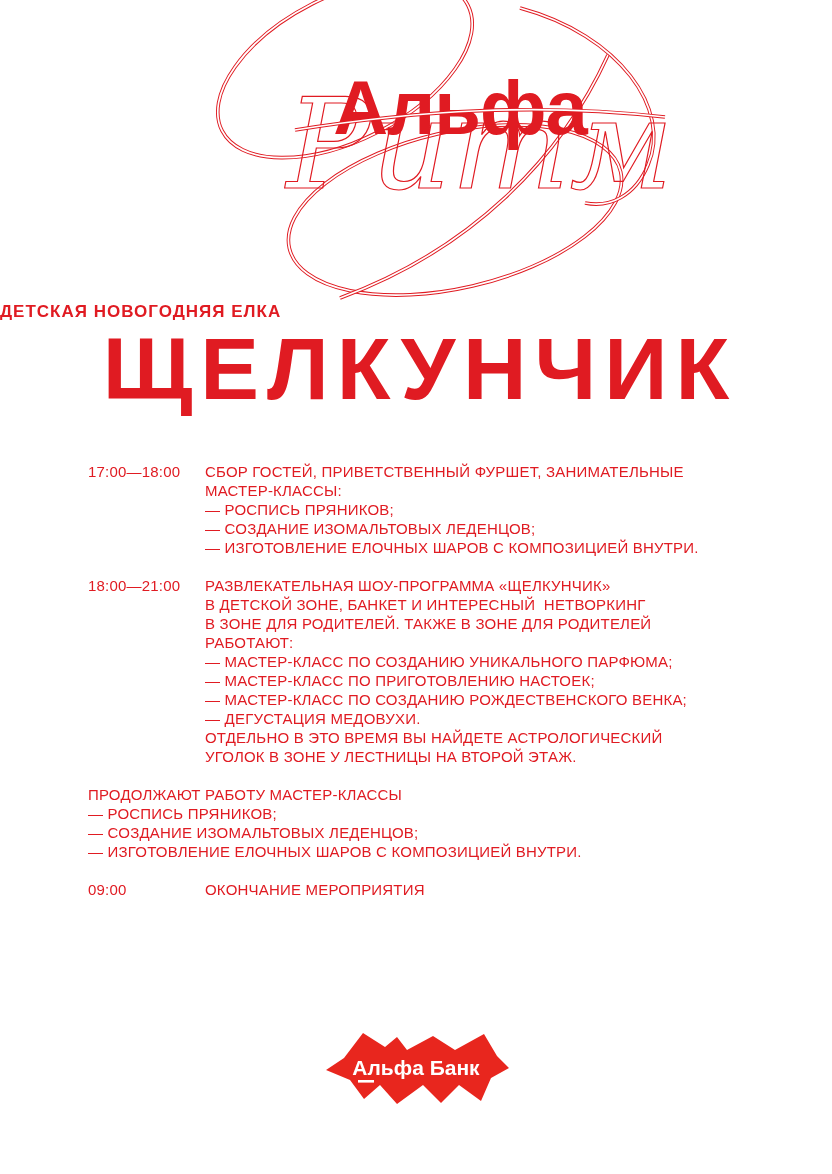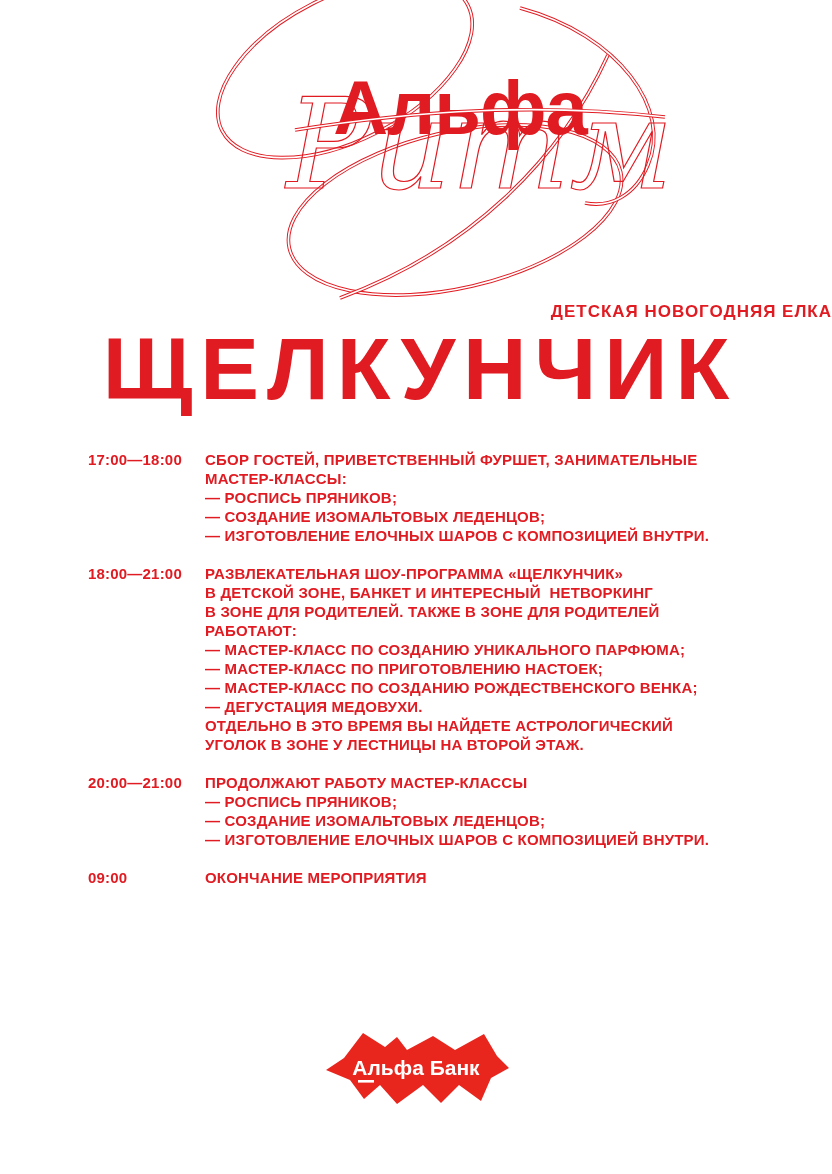--- a/index.html
+++ b/index.html
@@ -37,38 +37,38 @@
     font-weight:bold;
     font-size:76px;
     letter-spacing:-1px;
     fill:var(--accent);
     text-anchor:middle;
   }
 
   
   .kicker{
     position:absolute;top:302px;left:0;width:100%;
-    text-align:right;
+    text-align:left;
     font-size:17px;font-weight:bold;letter-spacing:1px;
     line-height:20px;
   }
   .title{
     position:absolute;top:324px;left:0;width:100%;
     margin:0;
     text-align:center;
     font-size:88px;font-weight:bold;letter-spacing:0.09em;
     line-height:90px;
     white-space:nowrap;
     text-indent:0.09em; 
   }
 
   
   .schedule{
-    position:absolute;top:450px;left:88px;right:56px;
-    font-size:15px;font-weight:bold;line-height:19px;letter-spacing:0.2px;
+    position:absolute;top:462px;left:88px;right:56px;
+    font-size:15px;font-weight:normal;line-height:19px;letter-spacing:0.2px;
   }
   .row{display:flex;margin-bottom:19px;}
   .time{width:117px;flex:0 0 117px;white-space:nowrap;}
   .desc{flex:1;white-space:pre-wrap;}
 
   
   .bank-logo{
     position:absolute;top:1022px;left:50%;transform:translateX(-50%);
     width:190px;height:84px;
   }
@@ -122,21 +122,20 @@
 В ЗОНЕ ДЛЯ РОДИТЕЛЕЙ. ТАКЖЕ В ЗОНЕ ДЛЯ РОДИТЕЛЕЙ
 РАБОТАЮТ:
 — МАСТЕР-КЛАСС ПО СОЗДАНИЮ УНИКАЛЬНОГО ПАРФЮМА;
 — МАСТЕР-КЛАСС ПО ПРИГОТОВЛЕНИЮ НАСТОЕК;
 — МАСТЕР-КЛАСС ПО СОЗДАНИЮ РОЖДЕСТВЕНСКОГО ВЕНКА;
 — ДЕГУСТАЦИЯ МЕДОВУХИ.
 ОТДЕЛЬНО В ЭТО ВРЕМЯ ВЫ НАЙДЕТЕ АСТРОЛОГИЧЕСКИЙ
 УГОЛОК В ЗОНЕ У ЛЕСТНИЦЫ НА ВТОРОЙ ЭТАЖ.</div>
     </div>
     <div class="row">
-      <div class="time">20:00—21:00</div>
       <div class="desc">ПРОДОЛЖАЮТ РАБОТУ МАСТЕР-КЛАССЫ
 — РОСПИСЬ ПРЯНИКОВ;
 — СОЗДАНИЕ ИЗОМАЛЬТОВЫХ ЛЕДЕНЦОВ;
 — ИЗГОТОВЛЕНИЕ ЕЛОЧНЫХ ШАРОВ С КОМПОЗИЦИЕЙ ВНУТРИ.</div>
     </div>
     <div class="row">
       <div class="time">09:00</div>
       <div class="desc">ОКОНЧАНИЕ МЕРОПРИЯТИЯ</div>
     </div>
   </div>

